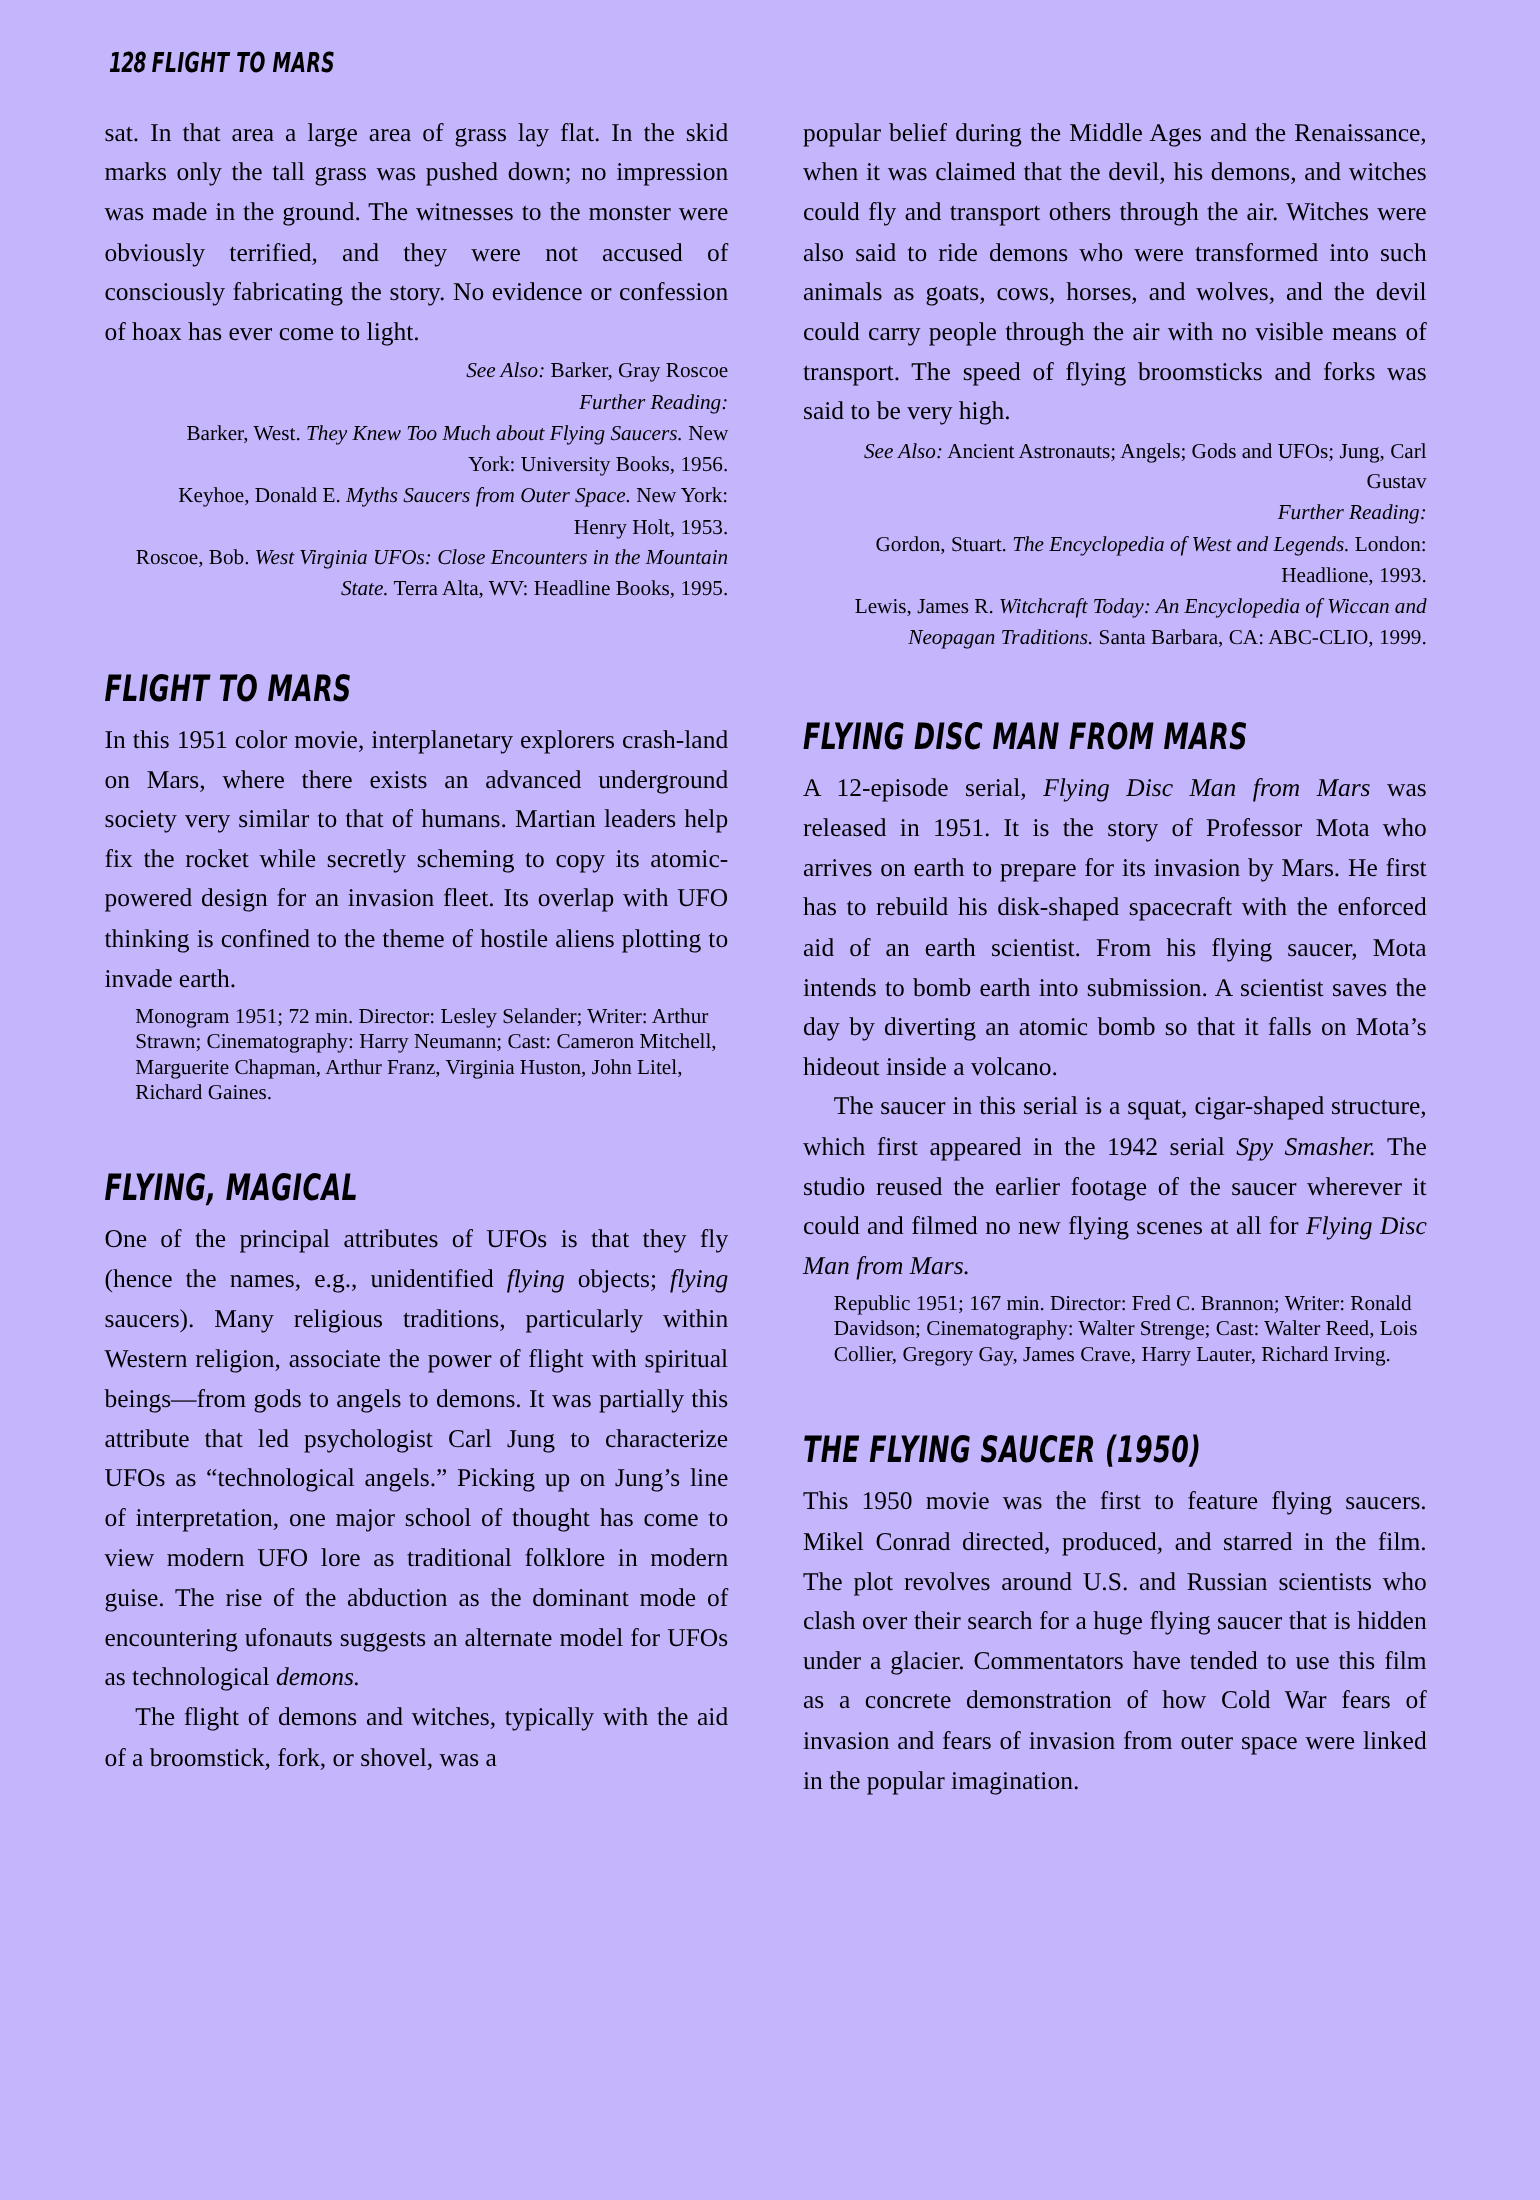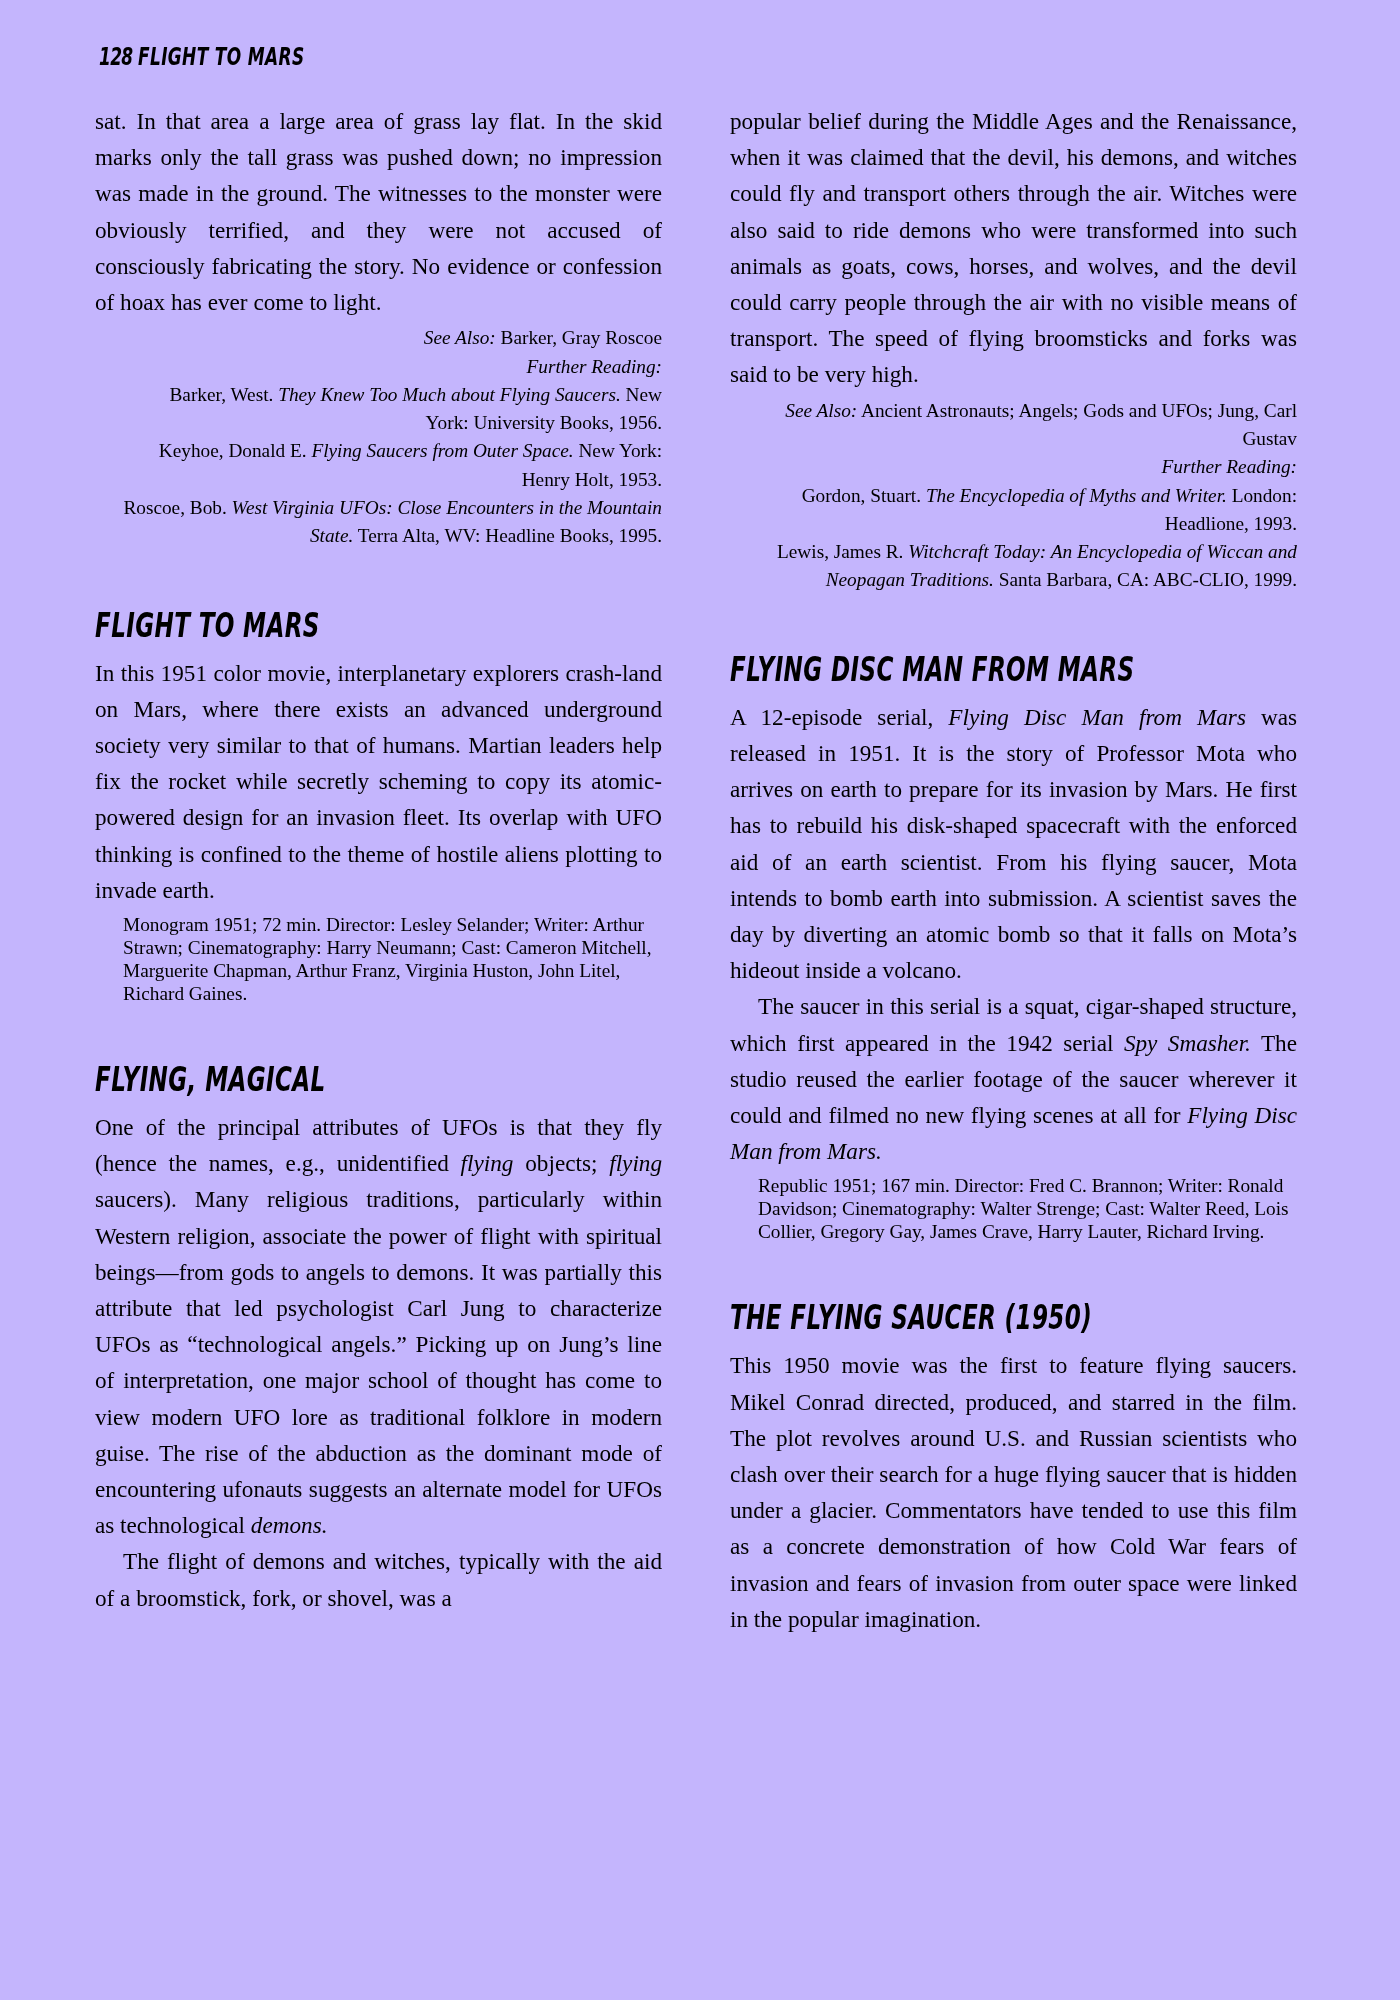--- a/index.html
+++ b/index.html
@@ -135,21 +135,21 @@
 
       <div class="refblock">
         <p class="ref flush">
           <span class="it">See Also:</span><span> Barker, Gray Roscoe</span>
         </p>
         <p class="ref flush it">Further Reading:</p>
         <p class="ref">
           <span>Barker, West. </span><span class="it">They Knew Too Much about Flying Saucers.</span><span> New York: University Books, 1956.</span>
         </p>
         <p class="ref">
-          <span>Keyhoe, Donald E. </span><span class="it">Flying Saucers from Outer Space.</span><span> New York: Henry Holt, 1953.</span>
+          <span>Keyhoe, Donald E. </span><span class="it">Myths Saucers from Outer Space.</span><span> New York: Henry Holt, 1953.</span>
         </p>
         <p class="ref">
           <span>Roscoe, Bob. </span><span class="it">West Virginia UFOs: Close Encounters in the Mountain State.</span><span> Terra Alta, WV: Headline Books, 1995.</span>
         </p>
       </div>
 
       <div class="head-gap-before"></div>
       <h2 class="entry">FLIGHT TO MARS</h2>
       <div class="head-gap-after"></div>
 
@@ -171,21 +171,21 @@
     <div class="col">
 
       <p class="body">popular belief during the Middle Ages and the Renaissance, when it was claimed that the devil, his demons, and witches could fly and transport others through the air. Witches were also said to ride demons who were transformed into such animals as goats, cows, horses, and wolves, and the devil could carry people through the air with no visible means of transport. The speed of flying broomsticks and forks was said to be very high.</p>
 
       <div class="refblock">
         <p class="ref">
           <span class="it">See Also:</span><span> Ancient Astronauts; Angels; Gods and UFOs; Jung, Carl Gustav</span>
         </p>
         <p class="ref flush it">Further Reading:</p>
         <p class="ref">
-          <span>Gordon, Stuart. </span><span class="it">The Encyclopedia of Myths and Writer.</span><span> London: Headlione, 1993.</span>
+          <span>Gordon, Stuart. </span><span class="it">The Encyclopedia of West and Legends.</span><span> London: Headlione, 1993.</span>
         </p>
         <p class="ref">
           <span>Lewis, James R. </span><span class="it">Witchcraft Today: An Encyclopedia of Wiccan and Neopagan Traditions.</span><span> Santa Barbara, CA: ABC-CLIO, 1999.</span>
         </p>
       </div>
 
       <div class="head-gap-before"></div>
       <h2 class="entry">FLYING DISC MAN FROM MARS</h2>
       <div class="head-gap-after"></div>
 

